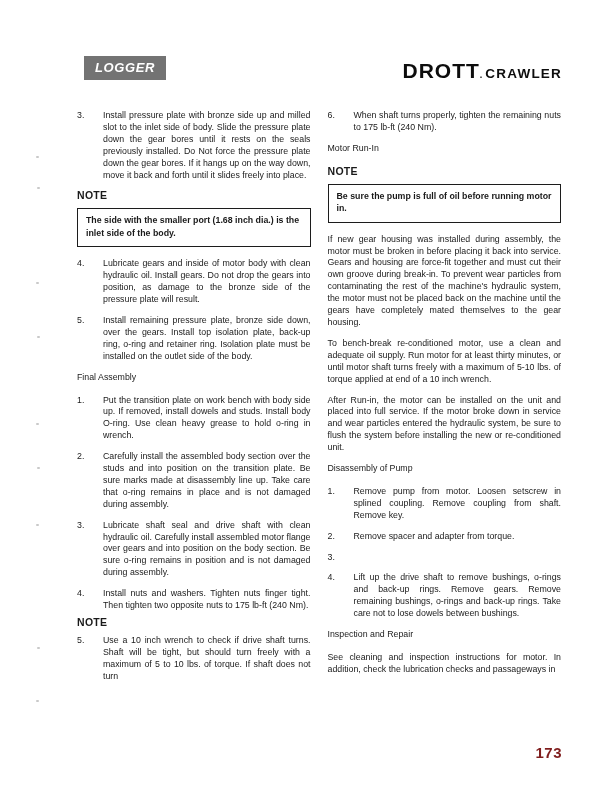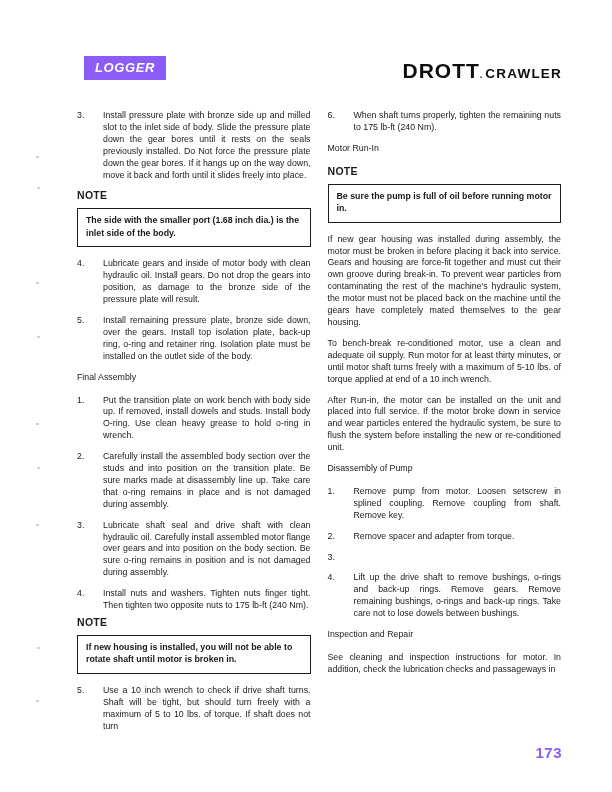--- a/index.html
+++ b/index.html
@@ -12,21 +12,21 @@
     overflow:hidden;
   }
   .page{position:absolute;inset:0;}
 
   
   .header{
     position:absolute;top:56px;left:84px;right:50px;
     display:flex;justify-content:space-between;align-items:flex-start;
   }
   .logo{
-    background:#8b5cf6;color:#ffffff;
+    background:#737373;color:#ffffff;
     font-weight:bold;font-size:13px;letter-spacing:.6px;
     padding:4px 11px 5px 11px;
     font-style:italic;
   }
   .brand{white-space:nowrap;line-height:1;margin-top:4px;text-align:center;}
   .brand-main{font-weight:bold;font-size:21px;letter-spacing:1px;color:#0d0d0d;}
   .brand-dot{font-weight:bold;font-size:9px;color:#0d0d0d;}
   .brand-sub{font-weight:bold;font-size:13.5px;letter-spacing:1.2px;color:#0d0d0d;margin-left:3px;}
 
   
@@ -47,21 +47,21 @@
   .note-label{font-weight:bold;font-size:10.5px;letter-spacing:.3px;margin:2px 0 6px 0;}
   .note-box{
     border:1.5px solid #1c1c1c;
     padding:5px 8px 7px 8px;
     font-weight:bold;font-size:8.8px;line-height:12.5px;
     margin:0 0 11px 0;
   }
 
   .pagenum{
     position:absolute;right:50px;top:744px;
-    font-weight:bold;font-size:15px;letter-spacing:.5px;color:#8b5cf6;
+    font-weight:bold;font-size:15px;letter-spacing:.5px;color:#7f1d1d;
   }
 
   
   .speck{position:absolute;width:3px;height:2px;background:#c9c9c9;border-radius:1px;}
 </style>
 </head>
 <body>
 
 <div class="page">
 
@@ -118,21 +118,20 @@
         <span class="num">3.</span>
         <span class="txt">Lubricate shaft seal and drive shaft with clean hydraulic oil. Carefully install assembled motor flange over gears and into position on the body section. Be sure o-ring remains in position and is not damaged during assembly.</span>
       </div>
 
       <div class="li" style="margin-bottom:5px;">
         <span class="num">4.</span>
         <span class="txt">Install nuts and washers. Tighten nuts finger tight. Then tighten two opposite nuts to 175 lb-ft (240 Nm).</span>
       </div>
 
       <div class="note-label">NOTE</div>
-      <div class="note-box">If new housing is installed, you will not be able to rotate shaft until motor is broken in.</div>
 
       <div class="li">
         <span class="num">5.</span>
         <span class="txt">Use a 10 inch wrench to check if drive shaft turns. Shaft will be tight, but should turn freely with a maximum of 5 to 10 lbs. of torque. If shaft does not turn</span>
       </div>
 
     </div>
 
     <div class="col">
 

